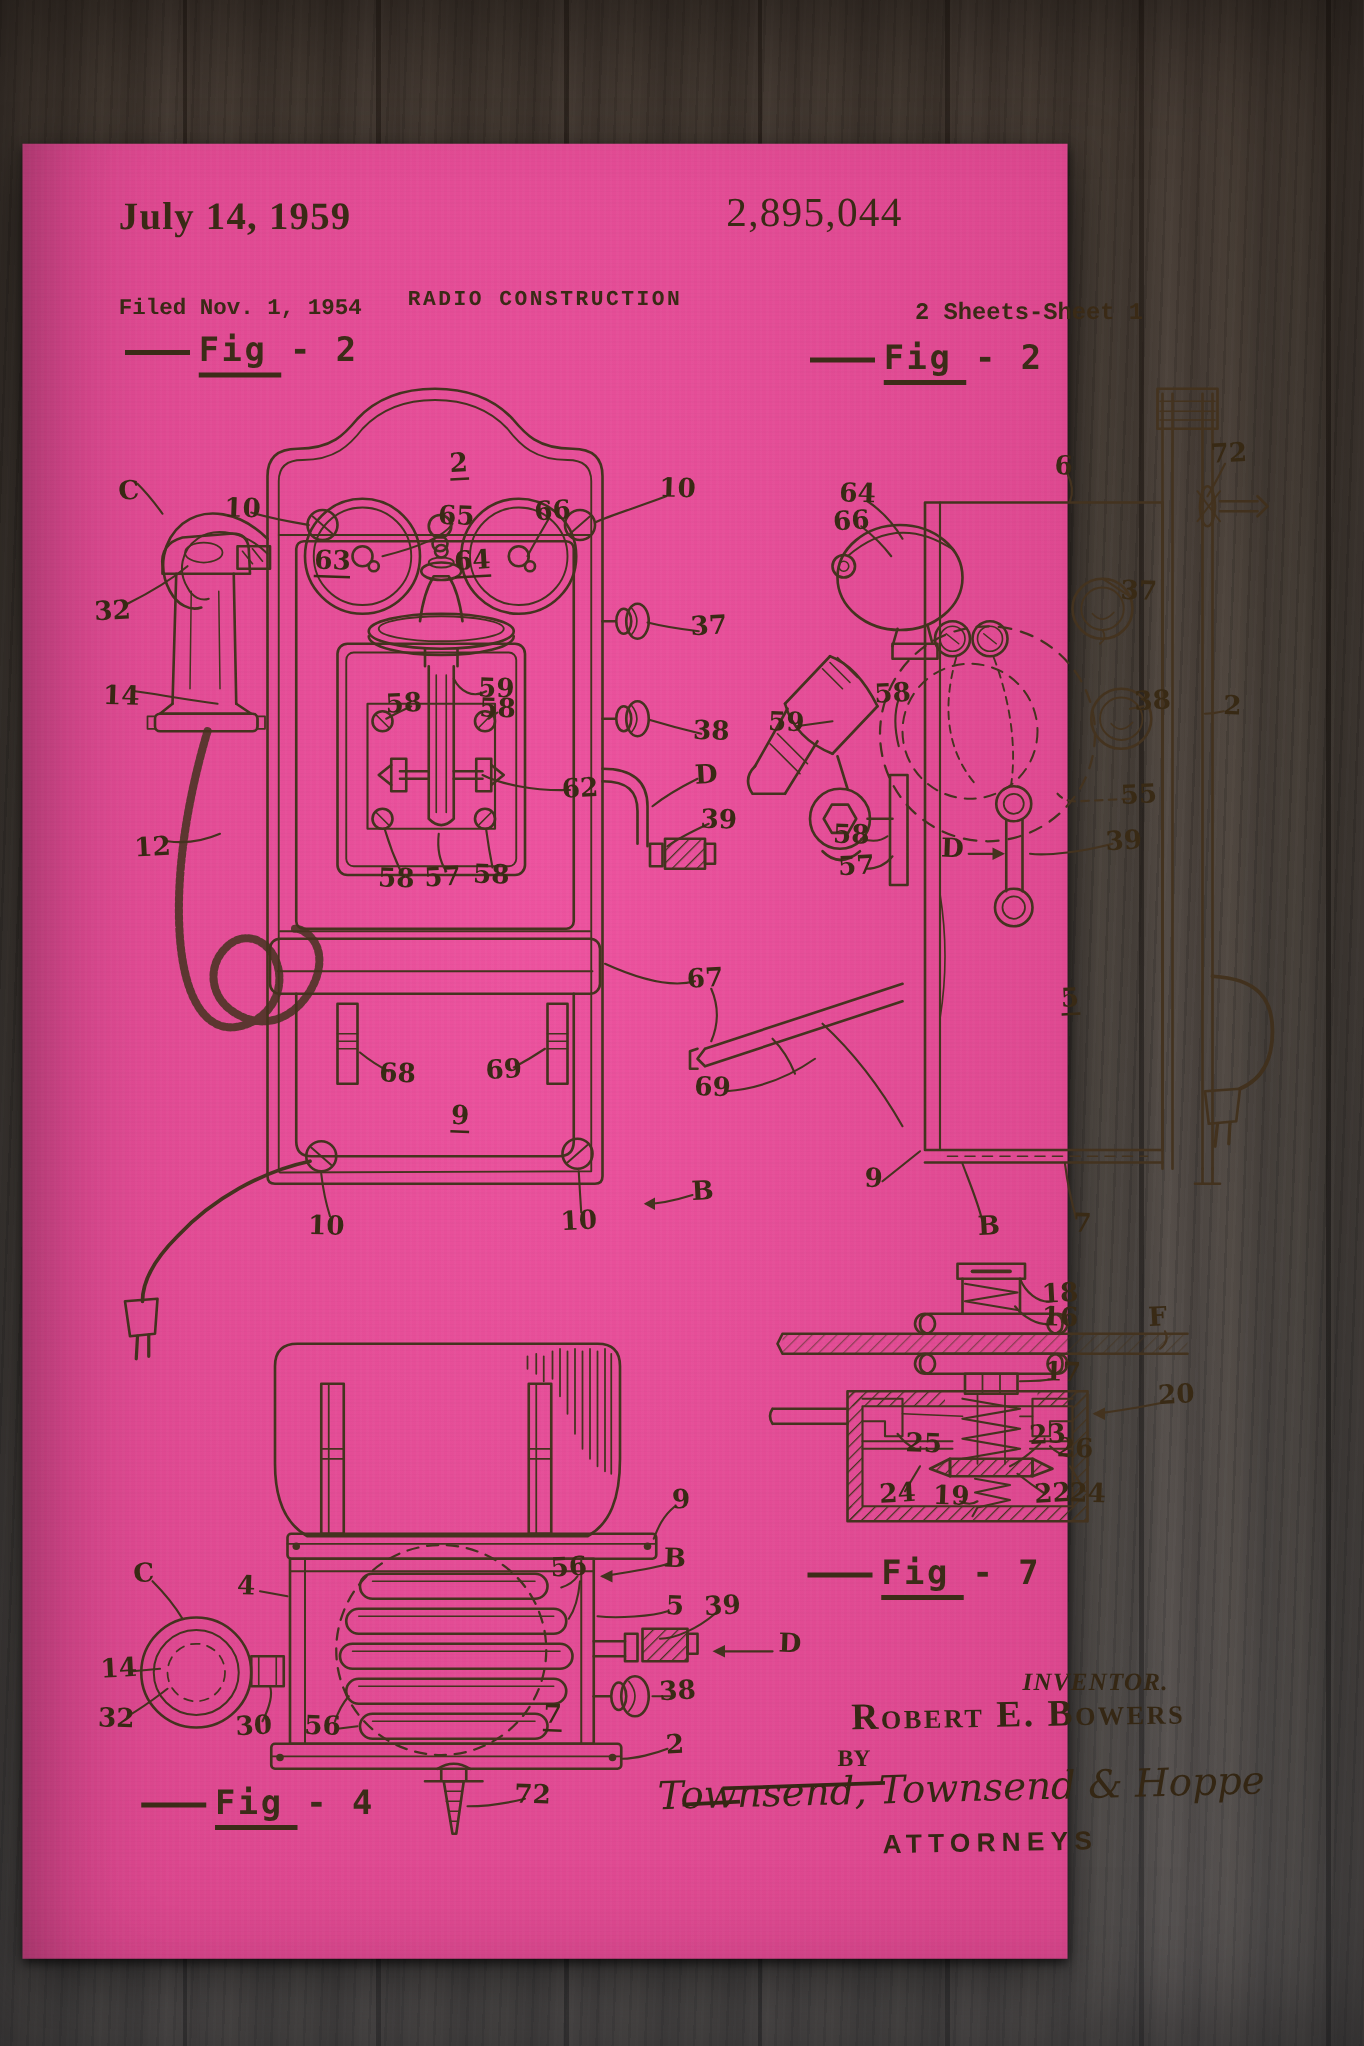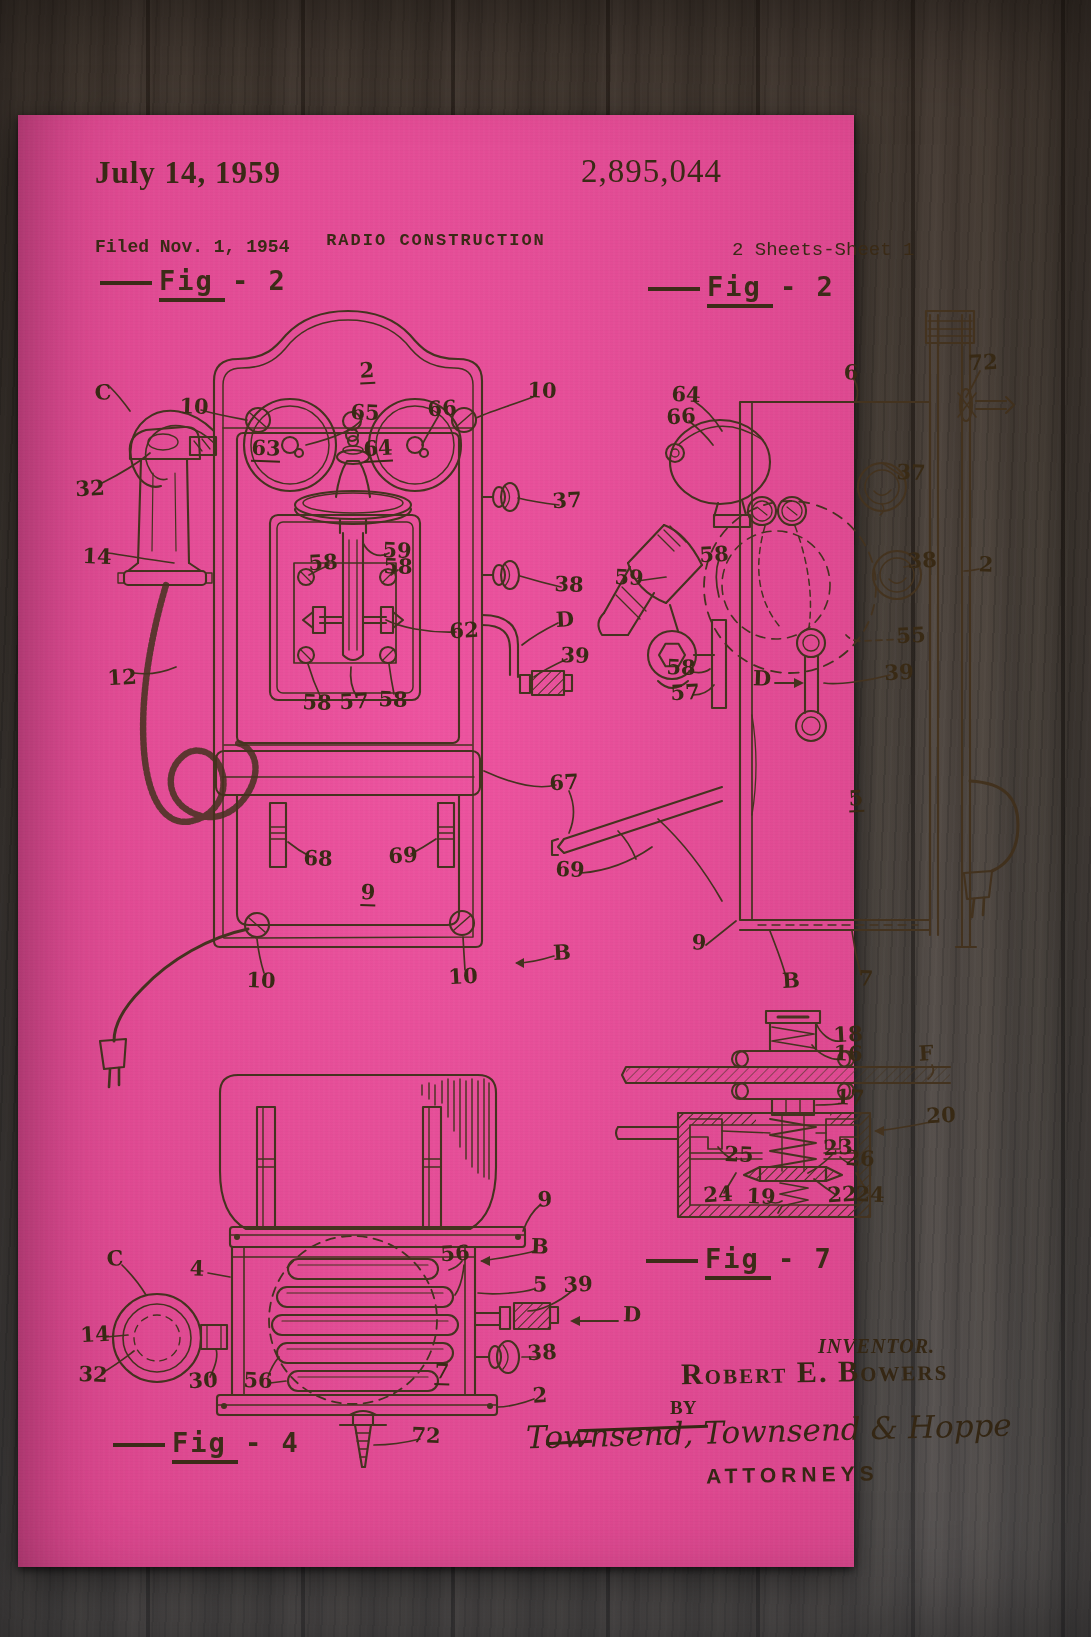--- a/index.html
+++ b/index.html
@@ -31,21 +31,21 @@
       repeating-linear-gradient(90deg, rgba(255,255,255,.018) 0 2px, transparent 2px 5px);}
   
   .hdr{position:absolute;color:#3a2a16;white-space:nowrap;}
   .date{left:77px;top:40px;font-size:31px;font-weight:700;letter-spacing:1px;}
   .patnum{right:132px;top:38px;font-size:33px;font-weight:400;letter-spacing:1px;}
   .invname{left:0;right:0;top:52px;text-align:center;
     font-family:"Liberation Sans",sans-serif;font-size:21px;font-weight:700;letter-spacing:3px;}
   .title{left:0;right:0;top:88px;text-align:center;
     font-family:"Liberation Mono",monospace;font-size:17px;font-weight:700;letter-spacing:2px;margin-top:28px;}
   .filed{left:77px;top:122px;font-family:"Liberation Mono",monospace;font-size:18px;font-weight:700;}
-  .sheets{left:714px;top:124px;font-family:"Liberation Mono",monospace;font-size:19px;font-weight:400;}
+  .sheets{left:714px;top:124px;font-family:"Liberation Mono",monospace;font-size:19px;font-weight:700;}
   
   .figlabel{position:absolute;color:#3c2c18;font-family:"DejaVu Sans Mono",monospace;
     font-size:27px;font-weight:700;letter-spacing:2px;white-space:nowrap;}
   .fl-dash{display:inline-block;width:52px;height:4px;background:#3c2c18;
     margin-right:7px;vertical-align:middle;}
   .fl-underline{position:absolute;left:59px;top:33px;width:66px;height:4px;background:#3c2c18;}
   
   .ann{position:absolute;color:#392a15;font-family:"DejaVu Serif",serif;
     font-weight:700;font-size:21px;line-height:1;white-space:nowrap;
     transform:translate(-50%,-55%) rotate(-3deg);}

